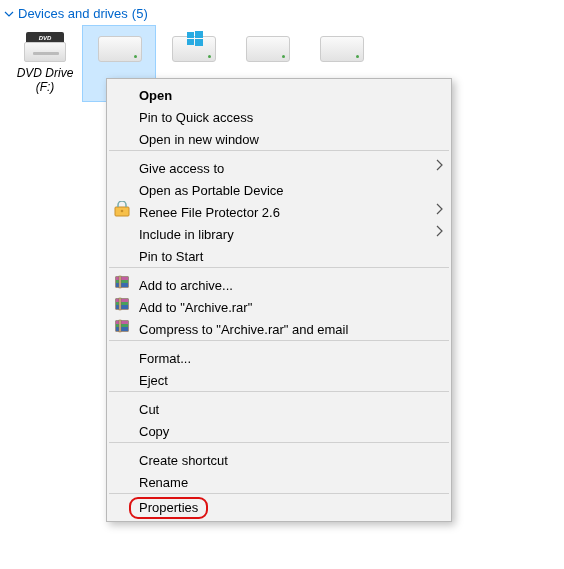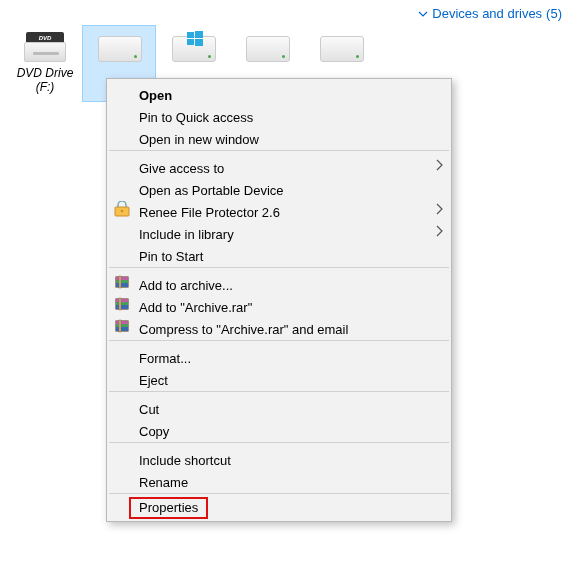--- a/index.html
+++ b/index.html
@@ -14,21 +14,20 @@
     overflow: hidden;
     position: relative;
   }
   .section-header {
     display: flex;
     align-items: center;
     gap: 4px;
     padding: 6px 2px 4px 4px;
     font-size: 13px;
     color: #0066cc;
-    justify-content: flex-end;
   }
   .section-header .chev {
     width: 10px;
     height: 10px;
     display: flex;
     align-items: center;
     justify-content: center;
   }
   .drives-row {
     display: flex;
@@ -151,21 +150,21 @@
     justify-content: center;
   }
   .menu-item .mi-arrow {
     position: absolute;
     right: 8px;
     top: 5px;
   }
   .properties-highlight {
     display: inline-block;
     border: 2px solid #d11;
-    border-radius: 0;
+    border-radius: 9px;
     padding: 0 8px;
     margin-left: -10px;
     line-height: 18px;
   }
   
   .renee-icon svg, .winrar-icon svg { display:block; }
 </style>
 </head>
 <body>
 
@@ -342,21 +341,21 @@
   <div class="menu-item">
     <span>Cut</span>
   </div>
   <div class="menu-item">
     <span>Copy</span>
   </div>
 
   <div class="menu-sep"></div>
 
   <div class="menu-item">
-    <span>Include shortcut</span>
+    <span>Create shortcut</span>
   </div>
   <div class="menu-item">
     <span>Rename</span>
   </div>
 
   <div class="menu-sep"></div>
 
   <div class="menu-item">
     <span class="properties-highlight">
       <span>Properties</span>

